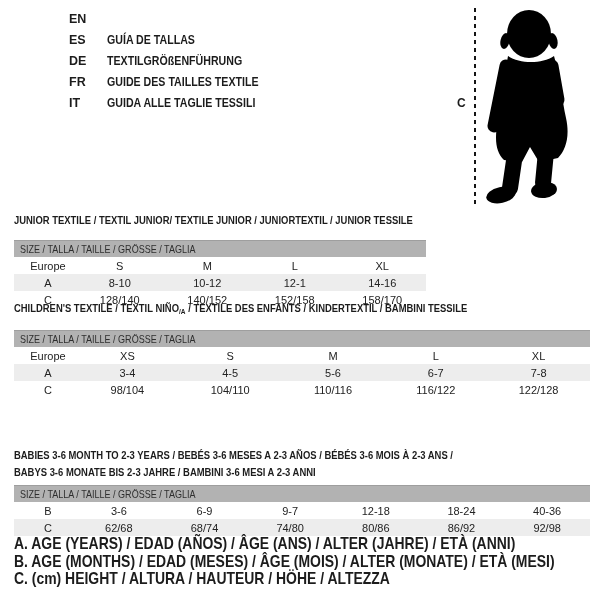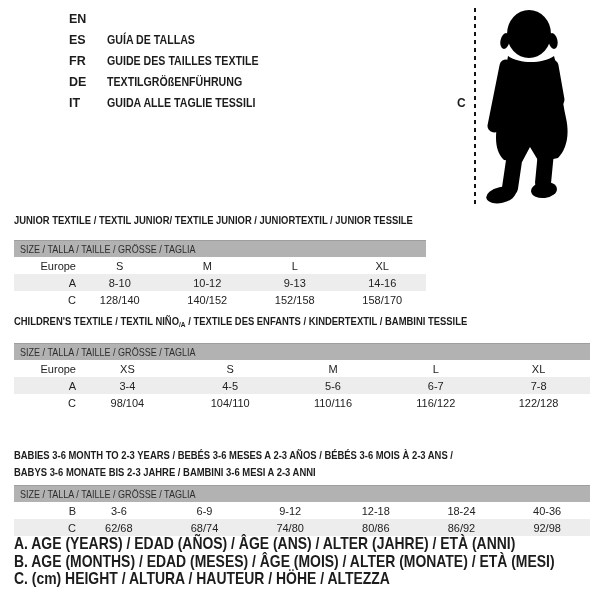--- a/index.html
+++ b/index.html
@@ -19,58 +19,58 @@
   
   .figure{position:absolute;left:450px;top:0;width:150px;height:215px;}
   .measure-label{position:absolute;left:7px;top:96px;font-weight:700;font-size:12px;}
   .dash-line{position:absolute;left:24px;top:8px;width:2px;height:200px;
     background:repeating-linear-gradient(to bottom,#141414 0 4px,transparent 4px 8px);}
   .baby-svg{position:absolute;left:32px;top:8px;}
 
   
   .table-section{position:absolute;left:14px;}
   .s0{top:212px;width:412px;}
-  .s1{top:313px;width:576px;}
+  .s1{top:300px;width:576px;}
   .s2{top:447px;width:576px;}
   .heading{margin:0;font-size:11.5px;font-weight:700;line-height:17px;}
   .s0 .heading{margin-bottom:11px;}
   .s1 .heading{margin-bottom:10px;}
   .s2 .heading{margin-bottom:4px;}
   .heading sub{font-size:8px;vertical-align:-2px;}
   .size-table{border-collapse:collapse;table-layout:fixed;width:100%;font-size:11px;}
   .size-table th.bar{background:var(--bar,#b2b2b2);border-top:1px solid #9e9e9e;
     height:16px;font-weight:400;text-align:left;padding:0 0 0 6px;color:#2e2e2e;font-size:11px;line-height:14px;}
   .size-table td{height:17px;padding:0;text-align:center;color:#222;}
-  .size-table td.label{text-align:right;padding-left:6px;}
+  .size-table td.label{text-align:center;padding-left:6px;}
   .size-table tr.shaded td{background:var(--alt,#ededed);}
 
   
   .legend{position:absolute;left:14px;top:535px;}
   .legend-line{line-height:17.5px;font-size:17px;font-weight:700;}
 </style>
 </head>
 <body>
 
 <div class="canvas">
 
   <header class="lang-block">
       <div class="lang-row">
         <span class="lang-code">EN</span>
       </div>
       <div class="lang-row">
         <span class="lang-code">ES</span>
         <span class="lang-title"><span class="cond">GUÍA DE TALLAS</span></span>
       </div>
       <div class="lang-row">
+        <span class="lang-code">DE</span>
+        <span class="lang-title"><span class="cond">TEXTILGRÖßENFÜHRUNG</span></span>
+      </div>
+      <div class="lang-row">
         <span class="lang-code">FR</span>
         <span class="lang-title"><span class="cond">GUIDE DES TAILLES TEXTILE</span></span>
-      </div>
-      <div class="lang-row">
-        <span class="lang-code">DE</span>
-        <span class="lang-title"><span class="cond">TEXTILGRÖßENFÜHRUNG</span></span>
       </div>
       <div class="lang-row">
         <span class="lang-code">IT</span>
         <span class="lang-title"><span class="cond">GUIDA ALLE TAGLIE TESSILI</span></span>
       </div>
     </header>
 
   <div class="figure">
     <span class="measure-label">C</span>
     <div class="dash-line"></div>
@@ -118,21 +118,21 @@
             <td class="label">Europe</td>
             <td>S</td>
             <td>M</td>
             <td>L</td>
             <td>XL</td>
           </tr>
           <tr class="shaded">
             <td class="label">A</td>
             <td>8-10</td>
             <td>10-12</td>
-            <td>9-13</td>
+            <td>12-1</td>
             <td>14-16</td>
           </tr>
           <tr>
             <td class="label">C</td>
             <td>128/140</td>
             <td>140/152</td>
             <td>152/158</td>
             <td>158/170</td>
           </tr>
         </tbody>
@@ -202,21 +202,21 @@
         <thead>
           <tr>
             <th class="bar" colspan="7"><span class="cond">SIZE / TALLA / TAILLE / GRÖSSE / TAGLIA</span></th>
           </tr>
         </thead>
         <tbody>
           <tr>
             <td class="label">B</td>
             <td>3-6</td>
             <td>6-9</td>
-            <td>9-12</td>
+            <td>9-7</td>
             <td>12-18</td>
             <td>18-24</td>
             <td>40-36</td>
           </tr>
           <tr class="shaded">
             <td class="label">C</td>
             <td>62/68</td>
             <td>68/74</td>
             <td>74/80</td>
             <td>80/86</td>

